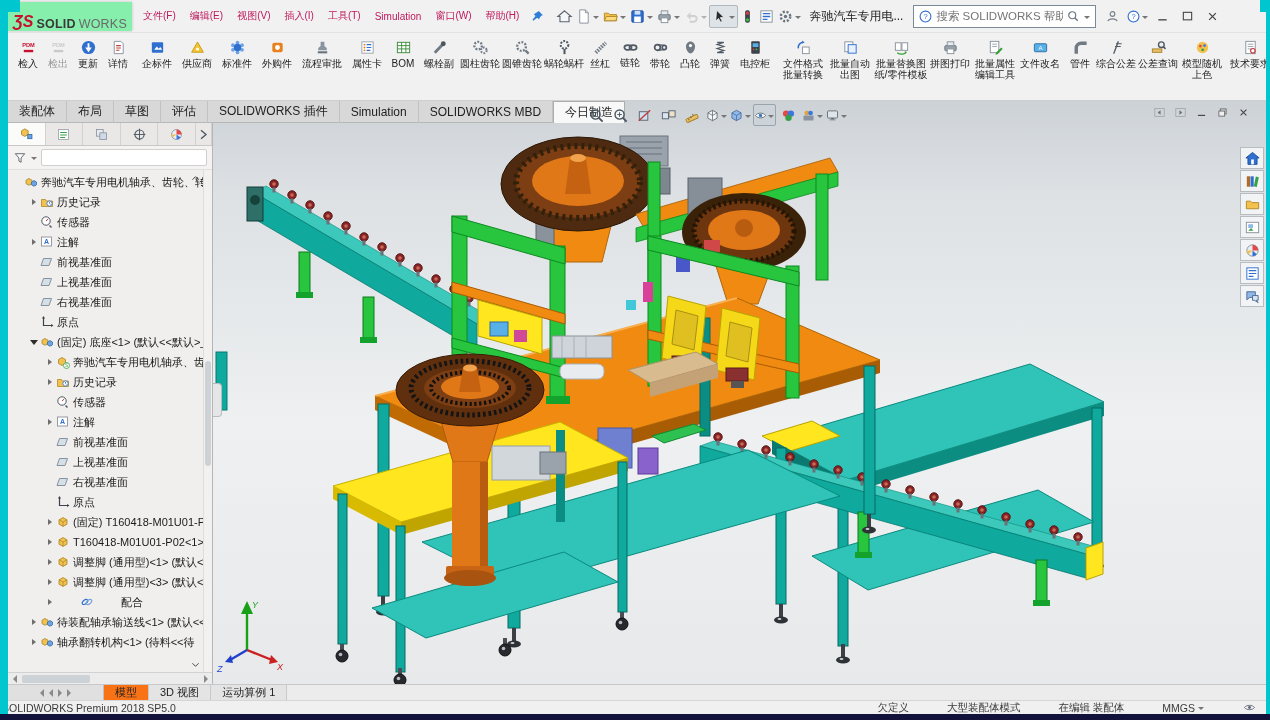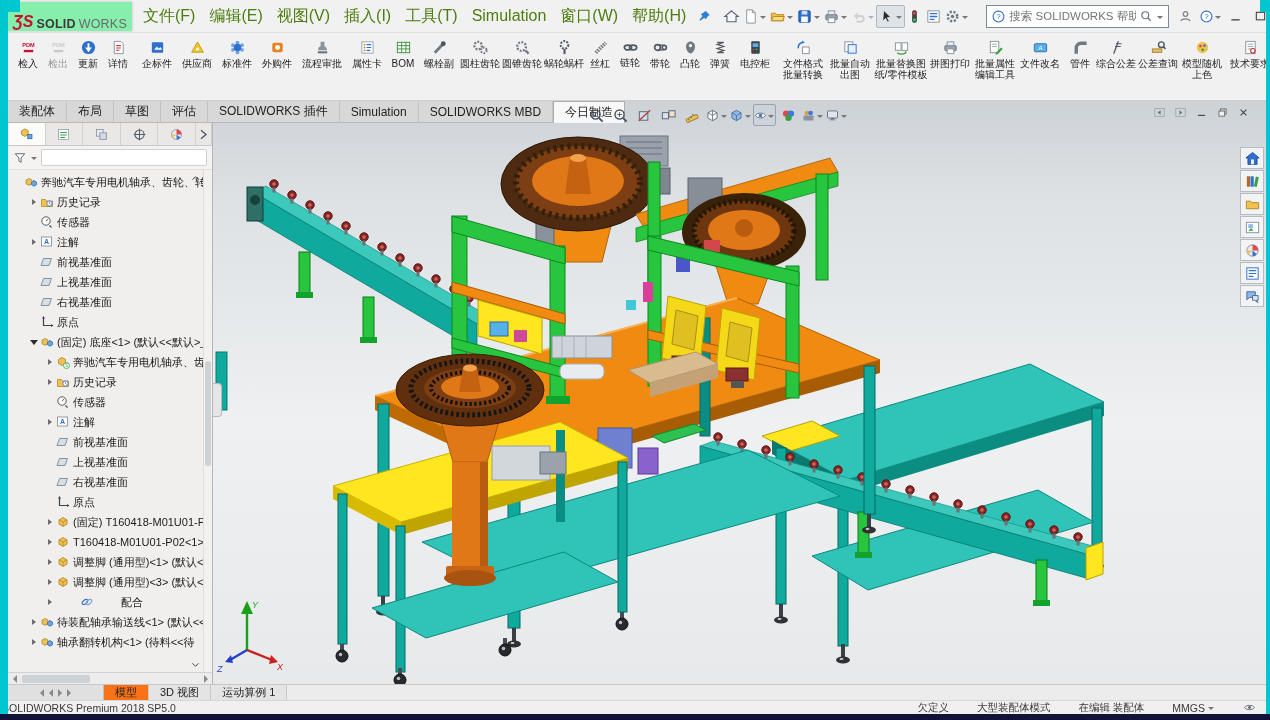--- a/index.html
+++ b/index.html
@@ -12,21 +12,21 @@
   .corner-tr{position:absolute;right:0;top:0;width:10px;height:12px;background:var(--edge);z-index:41}
   .edge-bottom{position:absolute;left:0;bottom:0;width:100%;height:6px;background:var(--strip);z-index:42}
   .app{position:absolute;left:8px;top:0;width:1258px;height:714px;display:flex;flex-direction:column;background:#f0f0f0}
   
   .titlebar{height:33px;display:flex;align-items:center;background:#f1f1f1;border-bottom:1px solid #e2e2e2;flex:0 0 33px;overflow:hidden}
   .logo{width:124px;height:29px;background:#86efac;display:flex;align-items:flex-end;justify-content:center;gap:3px;margin:2px 4px 2px 0;box-shadow:0 0 3px rgba(0,0,0,.2);flex:0 0 124px}
   .logo-mark{color:#c8102e;font-style:italic;font-weight:bold;font-size:16px}
   .logo-bold{font-weight:bold;color:#3a3a3a;font-size:12.5px;letter-spacing:.2px}
   .logo-light{color:#6a6a6a;font-size:12.5px;letter-spacing:.2px}
   .menubar{display:flex;height:100%}
-  .menu{padding:12px 7px;font-size:16px;color:#4d7c0f;display:flex;align-items:center;white-space:nowrap;cursor:default}
+  .menu{padding:12px 7px;font-size:10px;color:#be185d;display:flex;align-items:center;white-space:nowrap;cursor:default}
   .pinbox{margin:0 4px;display:flex;align-items:center}
   .qat{display:flex;align-items:center;margin-left:6px}
   .qat-btn{display:flex;align-items:center;padding:2px 1px;border-radius:2px}
   .qat-btn.pressed{background:#dde3e7;border:1px solid #aeb8bf}
   .qat-btn.disabled{opacity:.5}
   .caret{width:0;height:0;border:3px solid transparent;border-top-color:#777;margin:5px 1px 0 1px}
   .doc-title{font-size:12px;color:#222;margin:0 6px;white-space:nowrap;overflow:hidden;flex-shrink:1}
   .searchbox{display:flex;align-items:center;border:1px solid #7b8a99;background:#fff;height:23px;width:183px;padding:0 4px;gap:3px;flex:0 0 183px;margin-left:4px}
   .search-input{border:none;outline:none;flex:1;font-size:11.5px;color:#777;background:transparent;min-width:10px}
   .winctl{display:flex;align-items:center;margin-left:4px}
@@ -77,21 +77,21 @@
   .taskpane{position:absolute;right:2px;top:46px;display:flex;flex-direction:column;gap:1px;z-index:3}
   .tp{width:24px;height:22px;background:#f2f3f4;border:1px solid #b8bcc0;display:flex;align-items:center;justify-content:center}
   
   .bottombar{height:16px;flex:0 0 16px;display:flex;background:#ececec;border-top:1px solid #c8c8c8;font-size:11px}
   .tabscroll{width:96px;display:flex;align-items:center;justify-content:center;gap:5px;background:#e0e0e0;border-right:1px solid #c0c0c0}
   .btabs{display:flex}
   .btab{padding:0 11px;display:flex;align-items:center;background:#e4e4e4;border-right:1px solid #c9c9c9;color:#222;white-space:nowrap}
   .btab.active{background:#f97316}
   .statusbar{height:14px;flex:0 0 14px;display:flex;align-items:center;background:#f0f0f0;border-top:1px solid #d6d6d6;font-size:10.5px;color:#3a3a3a;overflow:hidden}
   .status-left{margin-left:-6px;white-space:nowrap}
-  .status-right{margin-left:auto;display:flex;align-items:center;gap:28px;padding-right:10px}
+  .status-right{margin-left:auto;display:flex;align-items:center;gap:38px;padding-right:10px}
   .status-item{white-space:nowrap}
   .unitwrap{display:flex;align-items:center;gap:2px}
   svg{display:block}
 </style>
 </head>
 <body>
 
 <div class="screen">
   <div class="app">
 

